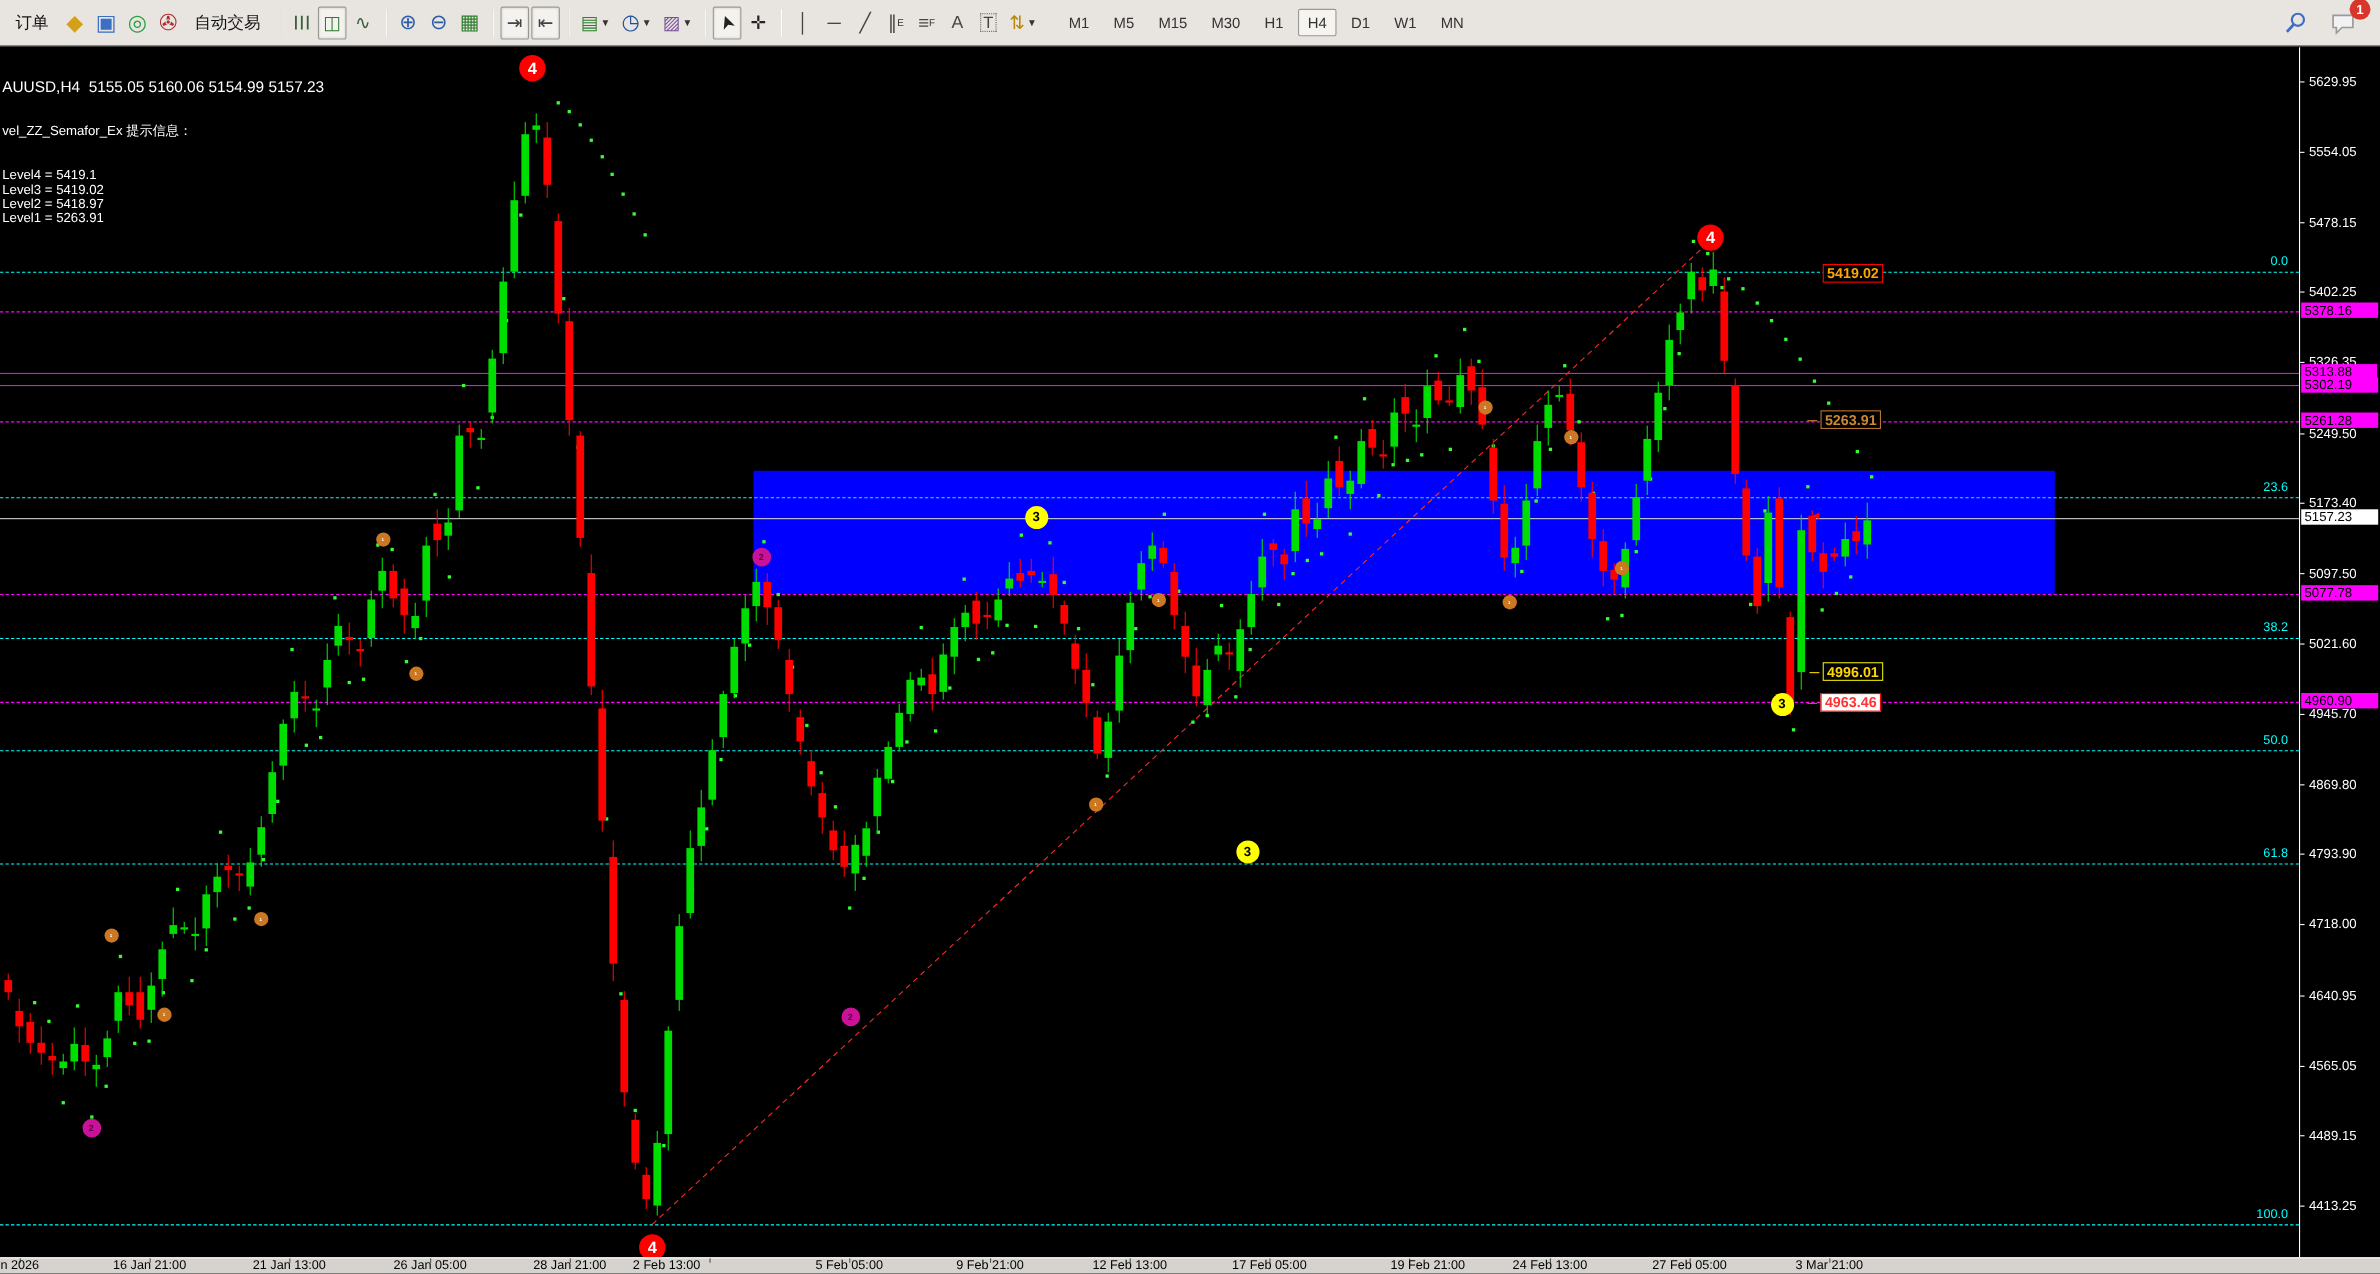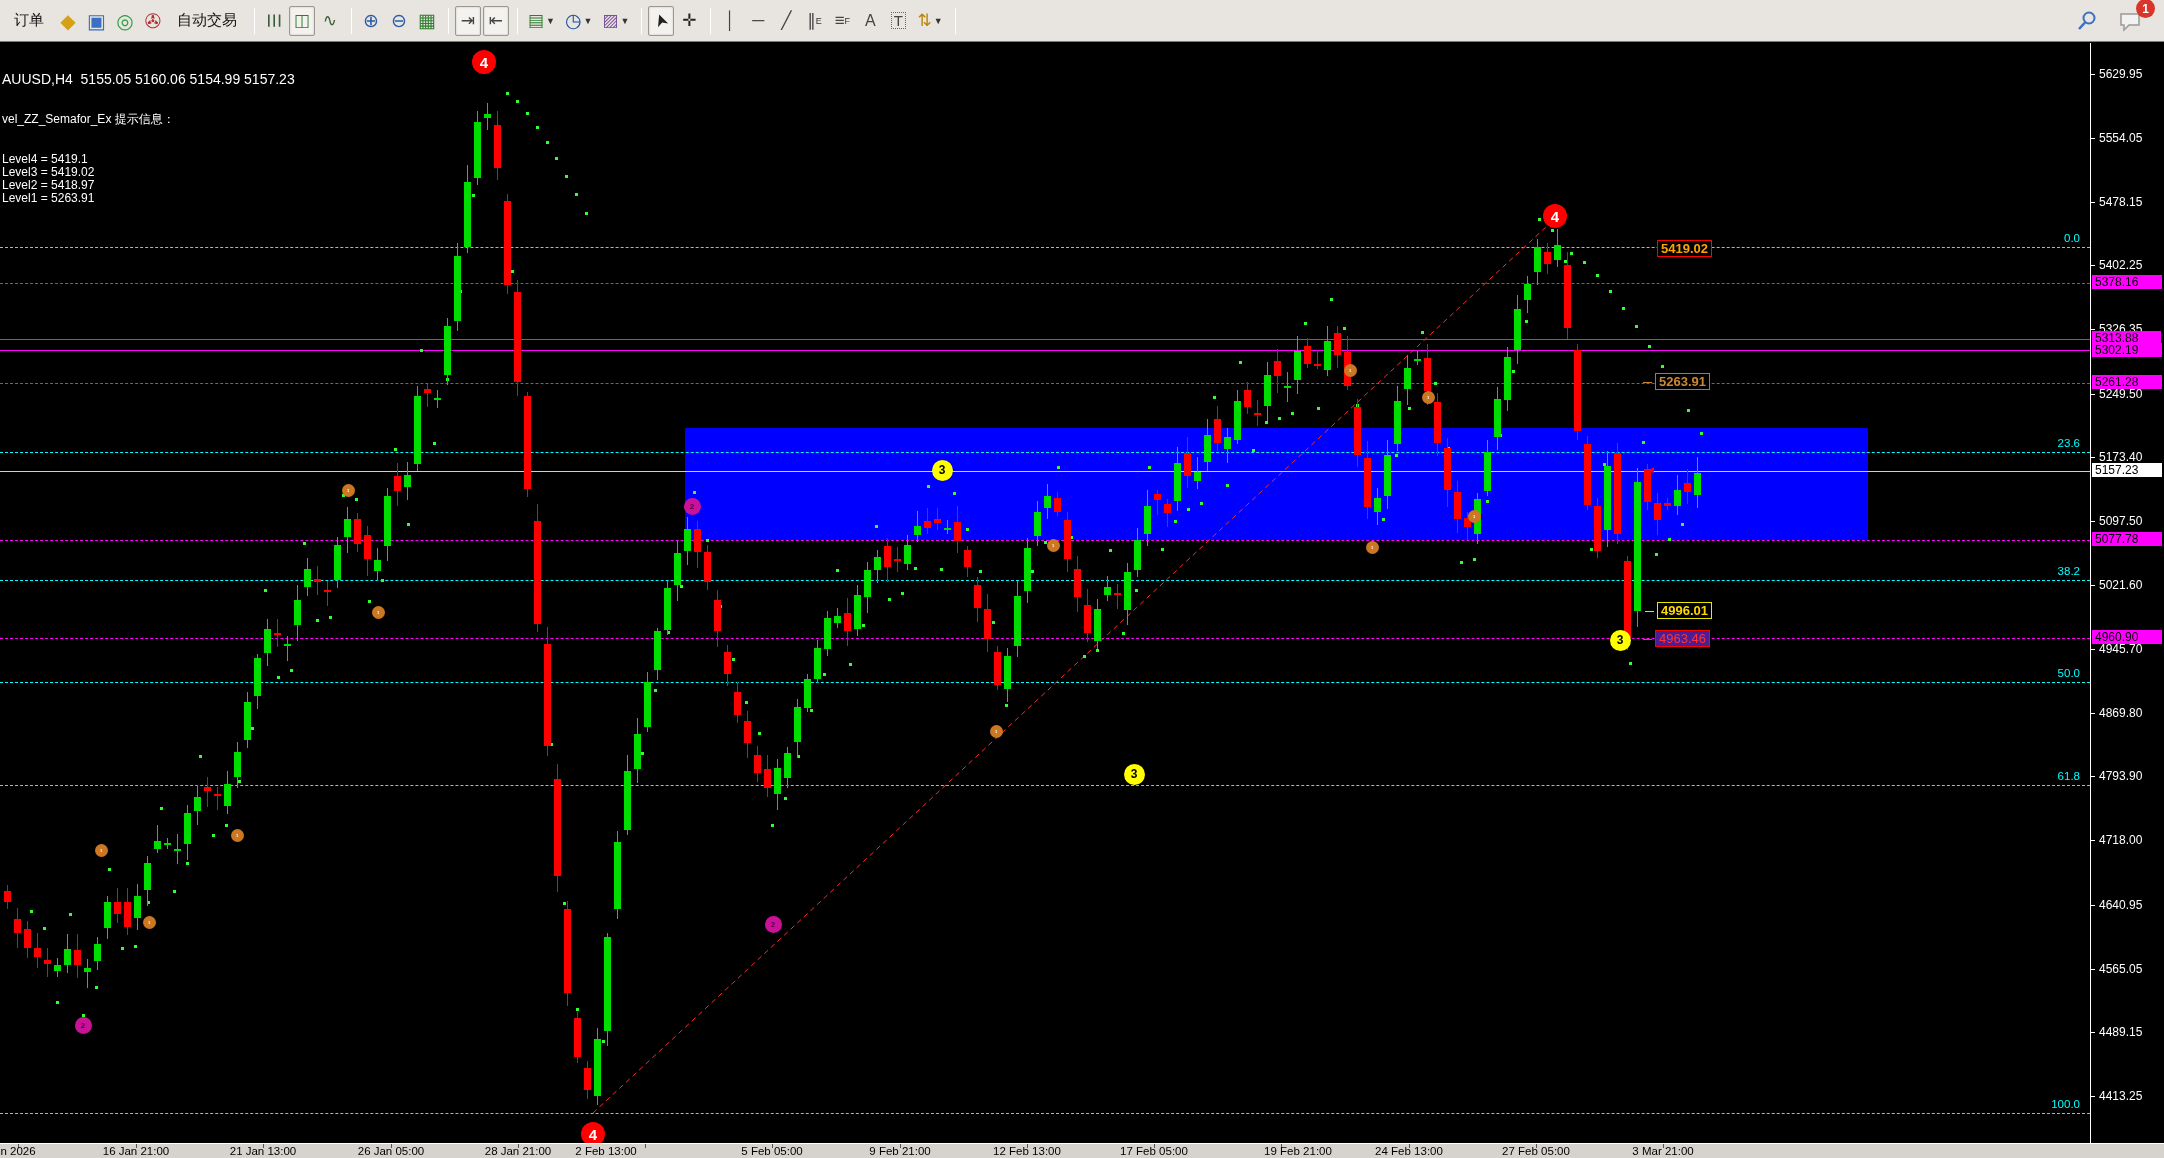--- a/index.html
+++ b/index.html
@@ -148,20 +148,31 @@
       </div>
     <div class="tb-btn">
         <span class="glyph" style="font-size:15px;border:1px dotted #666;padding:0 2px;">T</span>
       </div>
     <div class="tb-btn">
         <span class="glyph" style="color:#b8860b;">⇅</span>
         <span class="caret">▼</span>
       </div>
   </div>
   <div class="tb-sep"></div>
+  <div class="tb-group" id="tf-group">
+      <div class="tf-btn">M1</div>
+      <div class="tf-btn">M5</div>
+      <div class="tf-btn">M15</div>
+      <div class="tf-btn">M30</div>
+      <div class="tf-btn">H1</div>
+      <div class="tf-btn active">H4</div>
+      <div class="tf-btn">D1</div>
+      <div class="tf-btn">W1</div>
+      <div class="tf-btn">MN</div>
+    </div>
   <div id="tb-right">
     <div class="tb-btn">
       <svg width="22" height="22" viewBox="0 0 22 22">
           <circle cx="13" cy="8" r="5.5" fill="none" stroke="#3b6fc4" stroke-width="2"></circle>
           <line x1="9" y1="12.5" x2="3" y2="19" stroke="#3b6fc4" stroke-width="2.5"></line>
         </svg>
     </div>
     <div class="tb-btn" style="margin-right:6px;">
       <svg width="26" height="22" viewBox="0 0 26 22">
           <path d="M3 4 h18 v11 h-10 l-5 5 v-5 h-3 z" fill="#f2f2f2" stroke="#999" stroke-width="1.5"></path>
@@ -703,21 +714,21 @@
     <div style="position: absolute; left: 1365.5px; top: 497.5px; width: 13px; height: 13px; border-radius: 50%; background: rgb(204, 119, 34); color: rgb(255, 255, 255); display: flex; align-items: center; justify-content: center; font-weight: bold; font-size: 4px; z-index: 7;">1</div>
     <div style="position: absolute; left: 1421.5px; top: 347.5px; width: 13px; height: 13px; border-radius: 50%; background: rgb(204, 119, 34); color: rgb(255, 255, 255); display: flex; align-items: center; justify-content: center; font-weight: bold; font-size: 4px; z-index: 7;">1</div>
     <div style="position: absolute; left: 1467.5px; top: 466.5px; width: 13px; height: 13px; border-radius: 50%; background: rgb(204, 119, 34); color: rgb(255, 255, 255); display: flex; align-items: center; justify-content: center; font-weight: bold; font-size: 4px; z-index: 7;">1</div>
     <div style="position: absolute; left: 1646px; top: 421px; color: rgb(255, 0, 0); font-size: 10px; z-index: 7;">◄</div>
     <div style="position: absolute; left: 1657px; top: 197px; border: 1px solid rgb(255, 0, 0); color: rgb(255, 165, 0); font-size: 13px; font-weight: bold; padding: 0px 3px; background: rgb(0, 0, 0); z-index: 8; white-space: nowrap;">5419.02</div>
     <div style="position: absolute; left: 1643px; top: 339px; width: 9px; border-top: 1px solid rgb(204, 136, 51); z-index: 8;"></div>
     <div style="position: absolute; left: 1655px; top: 330px; border: 1px solid rgb(184, 118, 42); color: rgb(204, 136, 51); font-size: 13px; font-weight: bold; padding: 0px 3px; background: rgb(0, 0, 0); z-index: 8; white-space: nowrap;">5263.91</div>
     <div style="position: absolute; left: 1645px; top: 568px; width: 9px; border-top: 1px solid rgb(255, 215, 0); z-index: 8;"></div>
     <div style="position: absolute; left: 1657px; top: 559px; border: 1px solid rgb(232, 232, 0); color: rgb(255, 215, 0); font-size: 13px; font-weight: bold; padding: 0px 3px; background: rgb(0, 0, 0); z-index: 8; white-space: nowrap;">4996.01</div>
     <div style="position: absolute; left: 1643px; top: 596px; width: 9px; border-top: 1px solid rgb(255, 51, 51); z-index: 8;"></div>
-    <div style="position: absolute; left: 1655px; top: 587px; border: 1px solid rgb(255, 0, 0); color: rgb(255, 51, 51); font-size: 13px; font-weight: normal; padding: 0px 3px; background: #4c1d95; z-index: 8; white-space: nowrap;">4963.46</div>
+    <div style="position: absolute; left: 1655px; top: 587px; border: 1px solid rgb(255, 0, 0); color: rgb(255, 51, 51); font-size: 13px; font-weight: bold; padding: 0px 3px; background: #ffffff; z-index: 8; white-space: nowrap;">4963.46</div>
   </div>
 
 <div id="overlay-text">
   <div class="qline">AUUSD,H4  5155.05 5160.06 5154.99 5157.23</div>
   <div>vel_ZZ_Semafor_Ex 提示信息：</div>
   <div id="levels-top"><div>Level4 = 5419.1</div><div>Level3 = 5419.02</div><div>Level2 = 5418.97</div><div>Level1 = 5263.91</div></div>
   <div style="height:10px;"></div>
 </div>
 
 <div id="y-axis">

